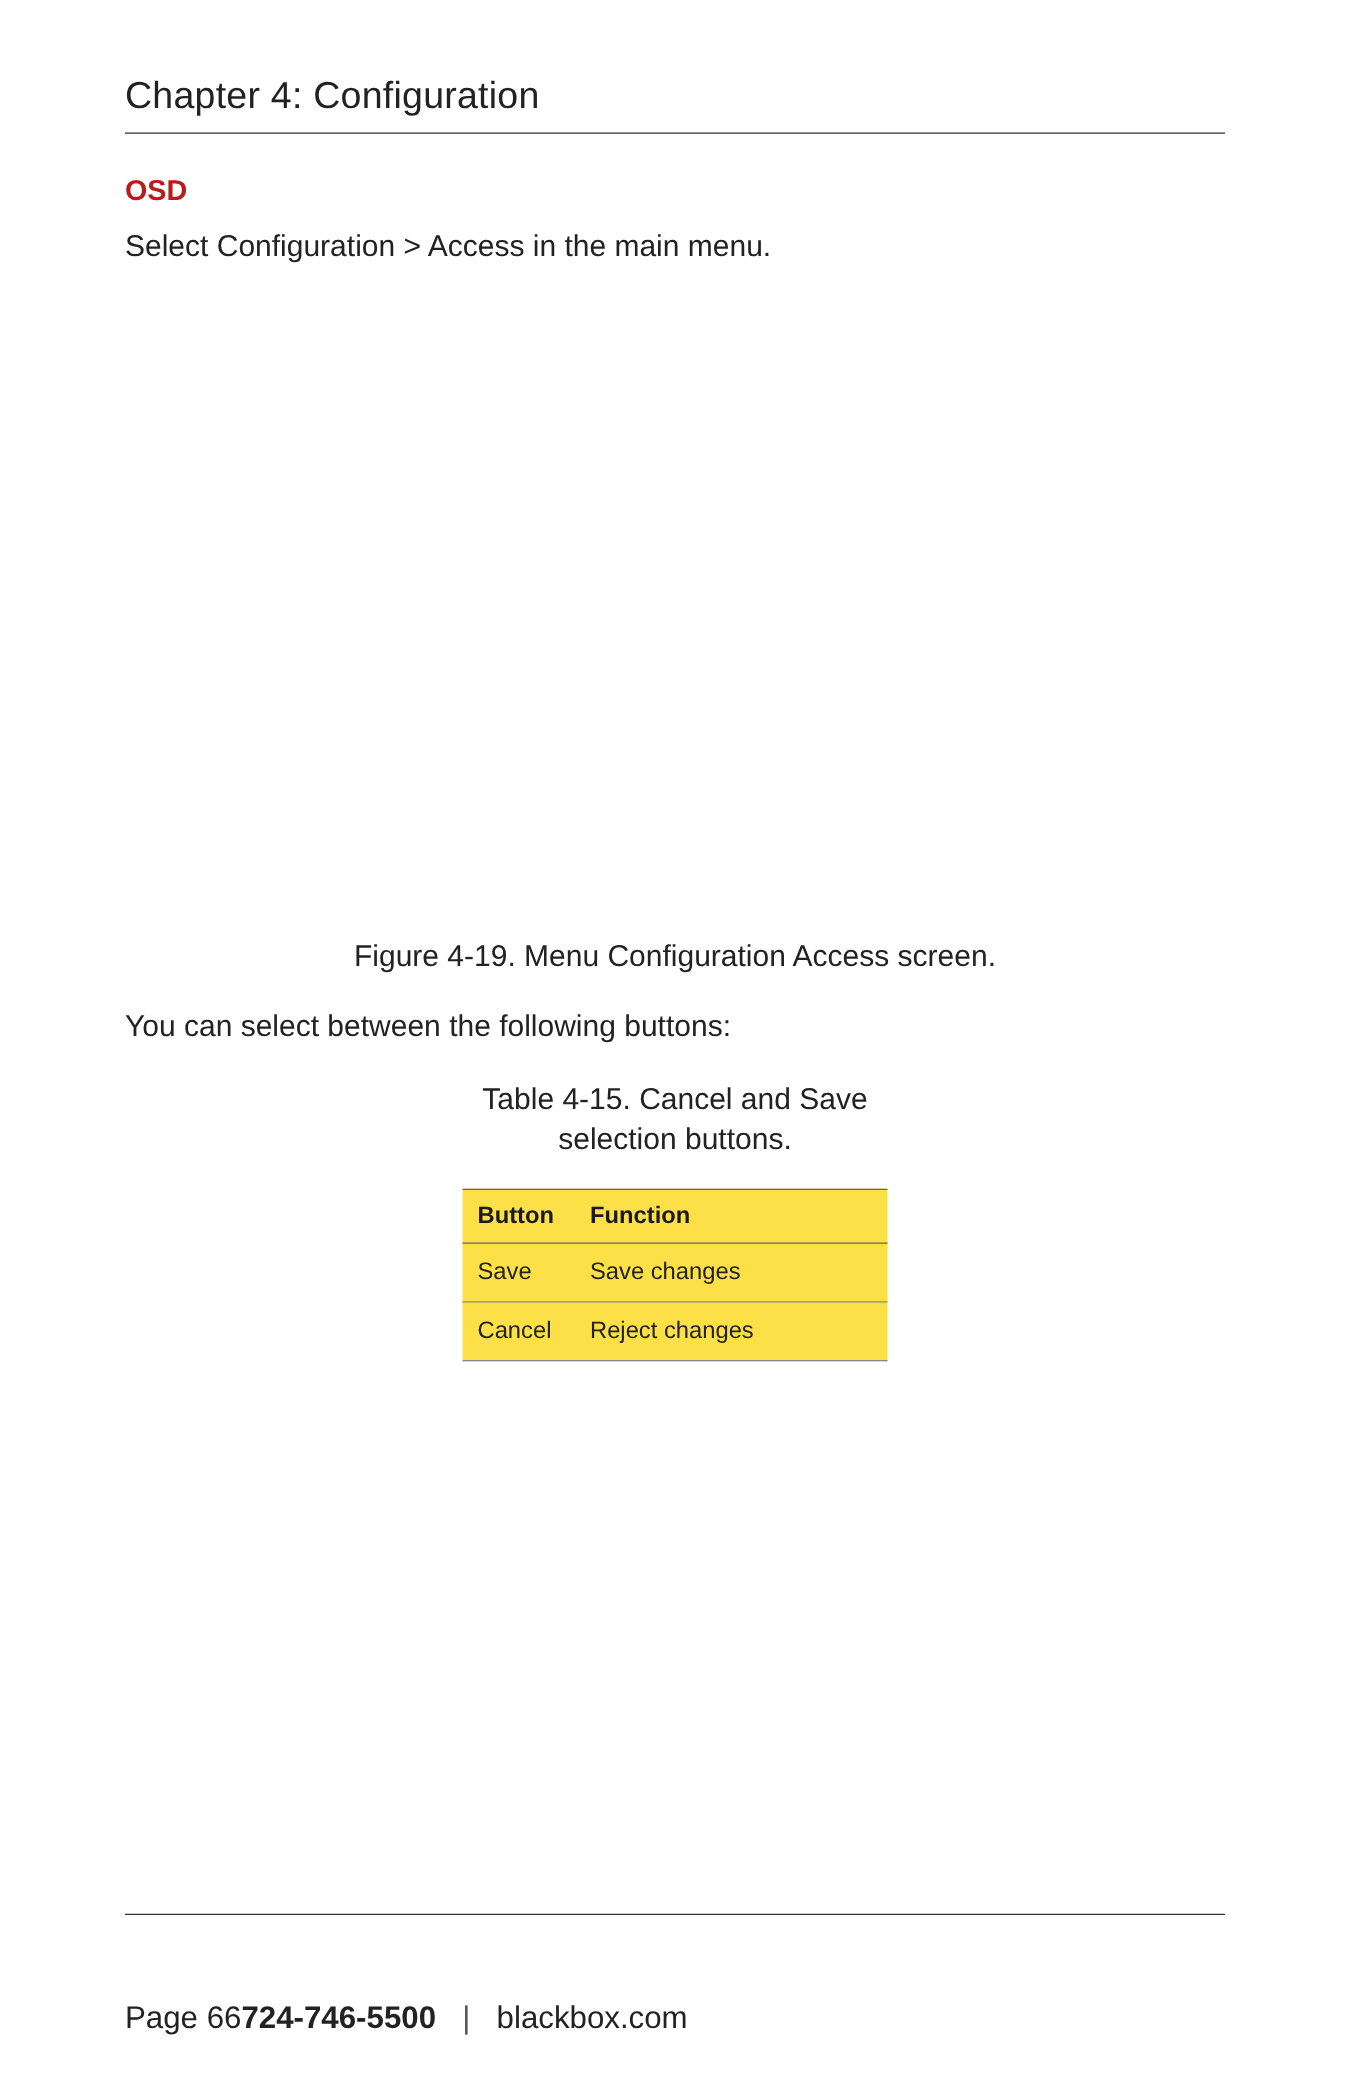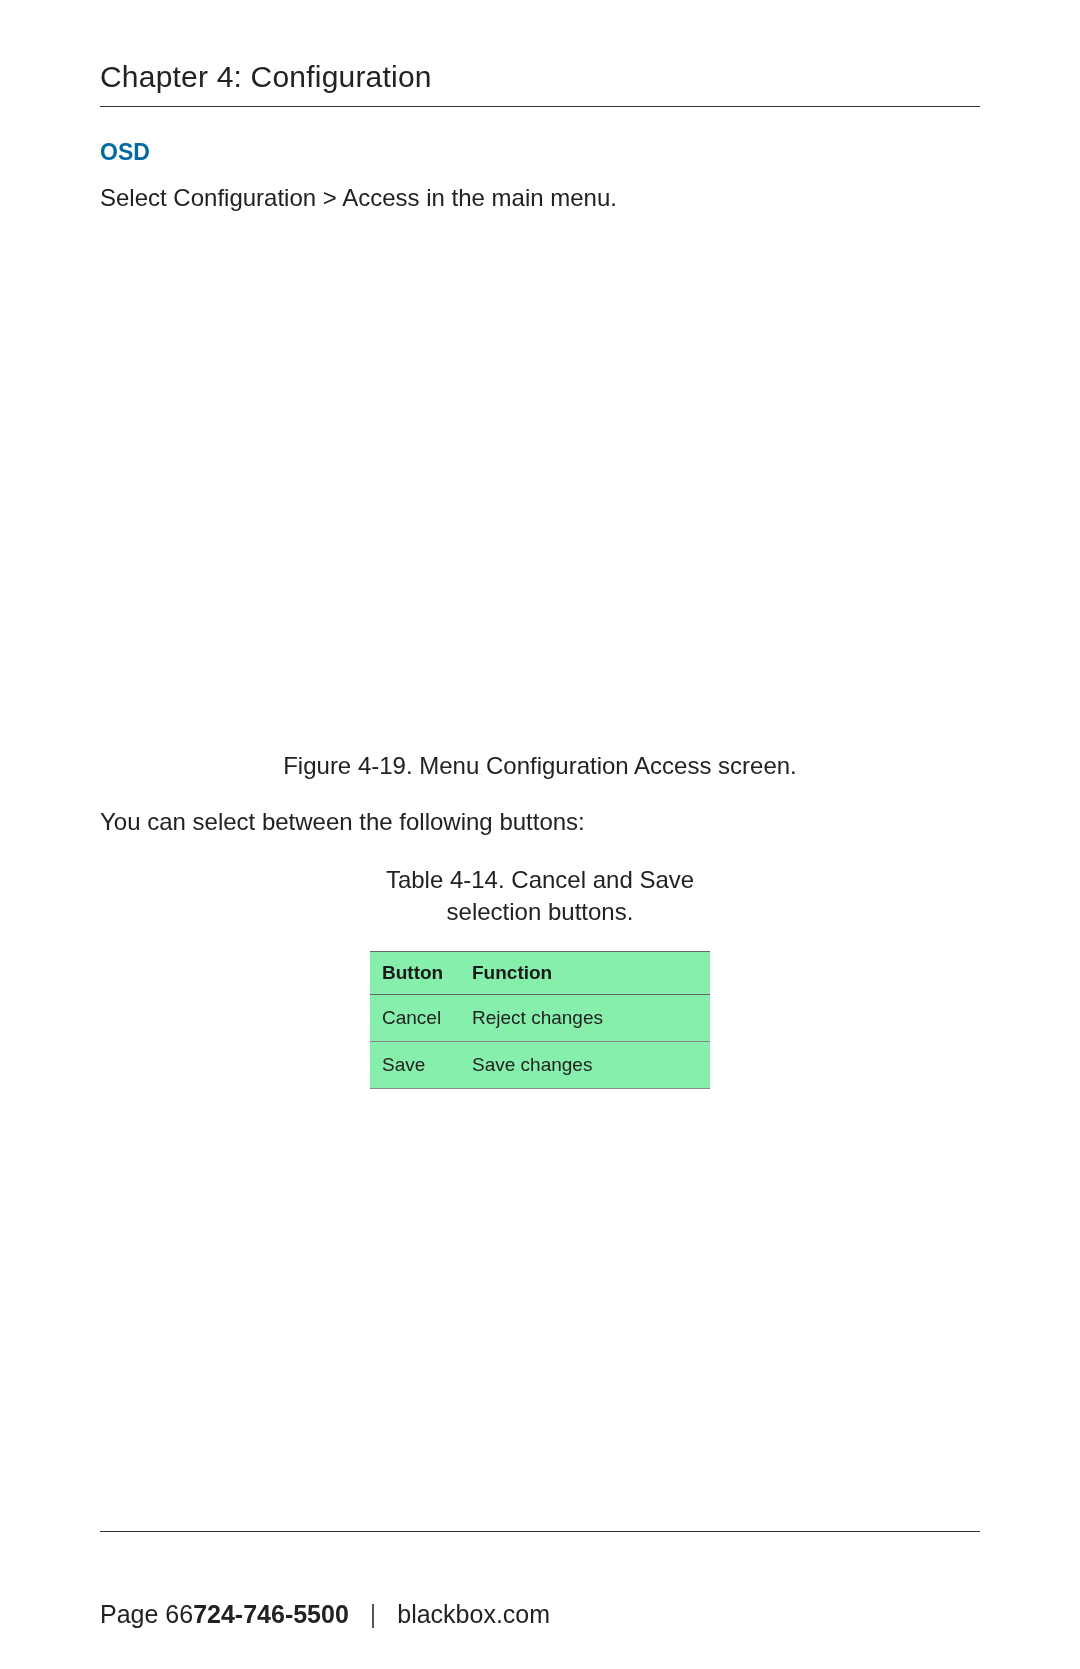--- a/index.html
+++ b/index.html
@@ -27,21 +27,21 @@
       font-weight: 400;
       color: #222;
       padding-bottom: 12px;
       border-bottom: 1.5px solid #333;
       margin-bottom: 32px;
       letter-spacing: 0.2px;
     }
     .section-label {
       font-size: 23px;
       font-weight: 600;
-      color: #0369a1;
+      color: #b91c1c;
       margin-bottom: 18px;
     }
     .instruction-text {
       font-size: 24px;
       font-weight: 300;
       color: #222;
       margin-bottom: 20px;
     }
     .figure-area {
       height: 520px;
@@ -66,21 +66,21 @@
       color: #222;
       line-height: 1.35;
       margin-bottom: 22px;
     }
     .table-container {
       display: flex;
       justify-content: center;
     }
     table {
       border-collapse: collapse;
-      background: #86efac;
+      background: #fde047;
       width: 340px;
     }
     thead th {
       font-size: 19px;
       font-weight: 600;
       text-align: left;
       padding: 10px 12px;
       border-top: 1.5px solid #666;
       border-bottom: 1.5px solid #666;
       color: #1a1a1a;
@@ -142,40 +142,40 @@
 
   <p class="instruction-text">Select Configuration &gt; Access in the main menu.</p>
 
   <div class="figure-area"></div>
 
   <p class="figure-caption">Figure 4-19. Menu Configuration Access screen.</p>
 
   <p class="body-text">You can select between the following buttons:</p>
 
   <p class="table-caption">
-    <span>Table 4-14. Cancel and Save</span><br>
+    <span>Table 4-15. Cancel and Save</span><br>
     <span>selection buttons.</span>
   </p>
 
   <div class="table-container">
     <table>
       <thead>
         <tr>
           <th>Button</th>
           <th>Function</th>
         </tr>
       </thead>
       <tbody>
         <tr>
+          <td>Save</td>
+          <td>Save changes</td>
+        </tr>
+        <tr>
           <td>Cancel</td>
           <td>Reject changes</td>
-        </tr>
-        <tr>
-          <td>Save</td>
-          <td>Save changes</td>
         </tr>
       </tbody>
     </table>
   </div>
 
   <div class="spacer"></div>
 
   <div class="footer">
     <span class="page-number">Page 66</span>
     <span class="footer-center">

